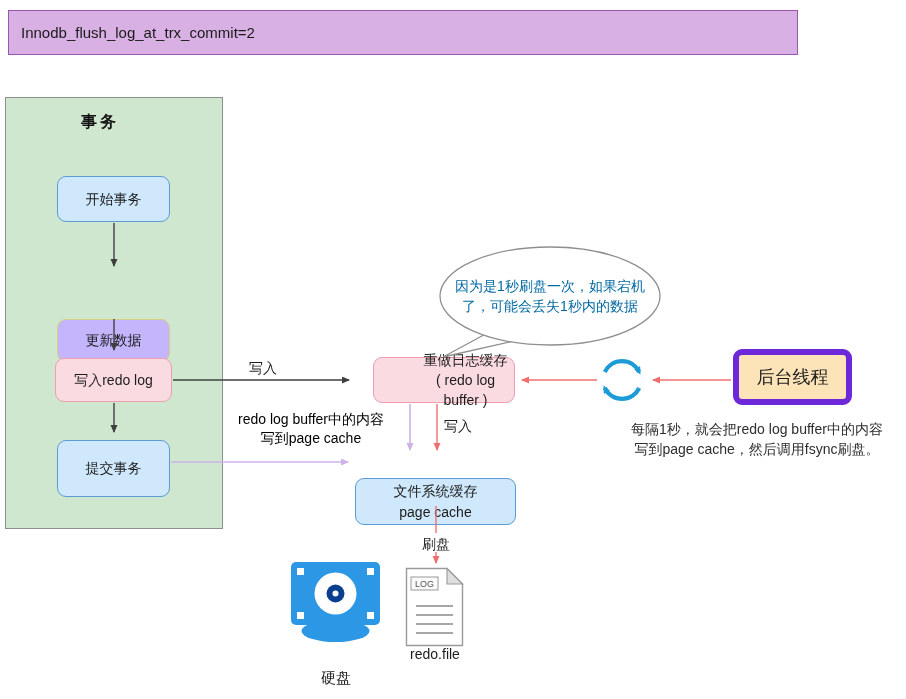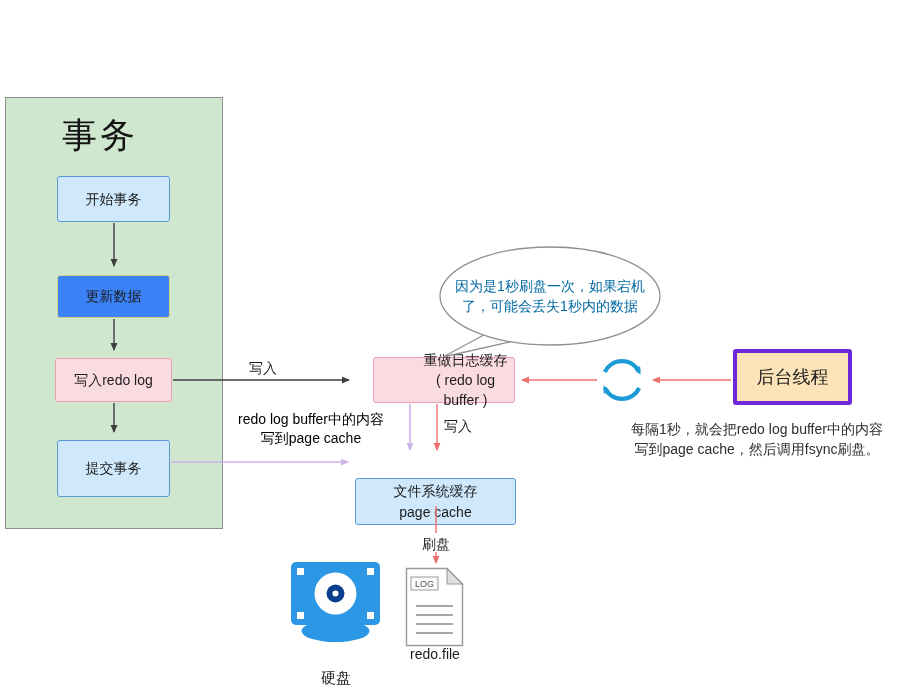--- a/index.html
+++ b/index.html
@@ -13,32 +13,32 @@
     display:flex; align-items:center; padding-left:12px;
     font-size:15px; color:#1a1a1a; z-index:2;
   }
 
   .panel {
     position:absolute; left:5px; top:97px; width:218px; height:432px;
     background:#cfe7cf; border:1px solid #8f8f8f; z-index:1;
   }
   .panel-title {
     position:absolute; left:5px; top:112px; width:190px; text-align:center;
-    font-size:35px; color:#141414; letter-spacing:3px; z-index:2;
+    font-size:16px; color:#141414; letter-spacing:3px; z-index:2;font-weight:bold;
   }
 
   .node {
     position:absolute; display:flex; flex-direction:column; align-items:center;
     justify-content:center; text-align:center; font-size:14px; color:#1c1c1c;
-    border-radius:3px; line-height:1.45; z-index:2;
+    border-radius:9px; line-height:1.45; z-index:2;
   }
   .node.blue   { background:#cfe8fb; border:1px solid #5b9bd5; }
-  .node.yellow { background:#3b82f6; border:1px solid #d6ce82; }
+  .node.yellow { background:#c4b5fd; border:1px solid #d6ce82;margin-top:44px; }
   .node.pink   { background:#fbdbe2; border:1px solid #ed9fb0; }
-  .node.orange { background:#fce4b8; border:4px solid #6d28d9; }
+  .node.orange { background:#fce4b8; border:6px solid #6d28d9; }
 
   .n-begin  { left:57px;  top:176px; width:113px; height:46px; }
   .n-update { left:57px;  top:275px; width:113px; height:43px; }
   .n-redo   { left:55px;  top:358px; width:117px; height:44px; }
   .n-commit { left:57px;  top:440px; width:113px; height:57px; }
   .n-buffer { left:373px; top:357px; width:142px; height:46px;padding-left:43px; }
   .n-cache  { left:355px; top:478px; width:161px; height:47px; }
   .n-thread { left:733px; top:349px; width:119px; height:56px; font-size:18px; }
 
   svg.overlay { position:absolute; left:0; top:0; width:906px; height:699px; z-index:3; pointer-events:none; }
@@ -51,20 +51,23 @@
   .lbl-disk   { left:293px; top:669px; width:86px; text-align:center; font-size:15px; }
   .lbl-file   { left:393px; top:646px; width:84px; text-align:center; }
   .side-note  { left:608px; top:419px; width:298px; text-align:center; line-height:20px; color:#2e2e2e; }
   .bubble-text{ left:444px; top:276px; width:212px; text-align:center; line-height:20px; color:#0369a1; }
 </style>
 </head>
 <body>
 
 <div class="stage">
 
+  <div class="banner">
+    <span>Innodb_flush_log_at_trx_commit=2</span>
+  </div>
 
   <div class="panel"></div>
   <div class="panel-title">事务</div>
 
   <div class="node blue n-begin">开始事务</div>
   <div class="node yellow n-update">更新数据</div>
   <div class="node pink n-redo">写入redo log</div>
   <div class="node blue n-commit">提交事务</div>
 
   <div class="node pink n-buffer">

